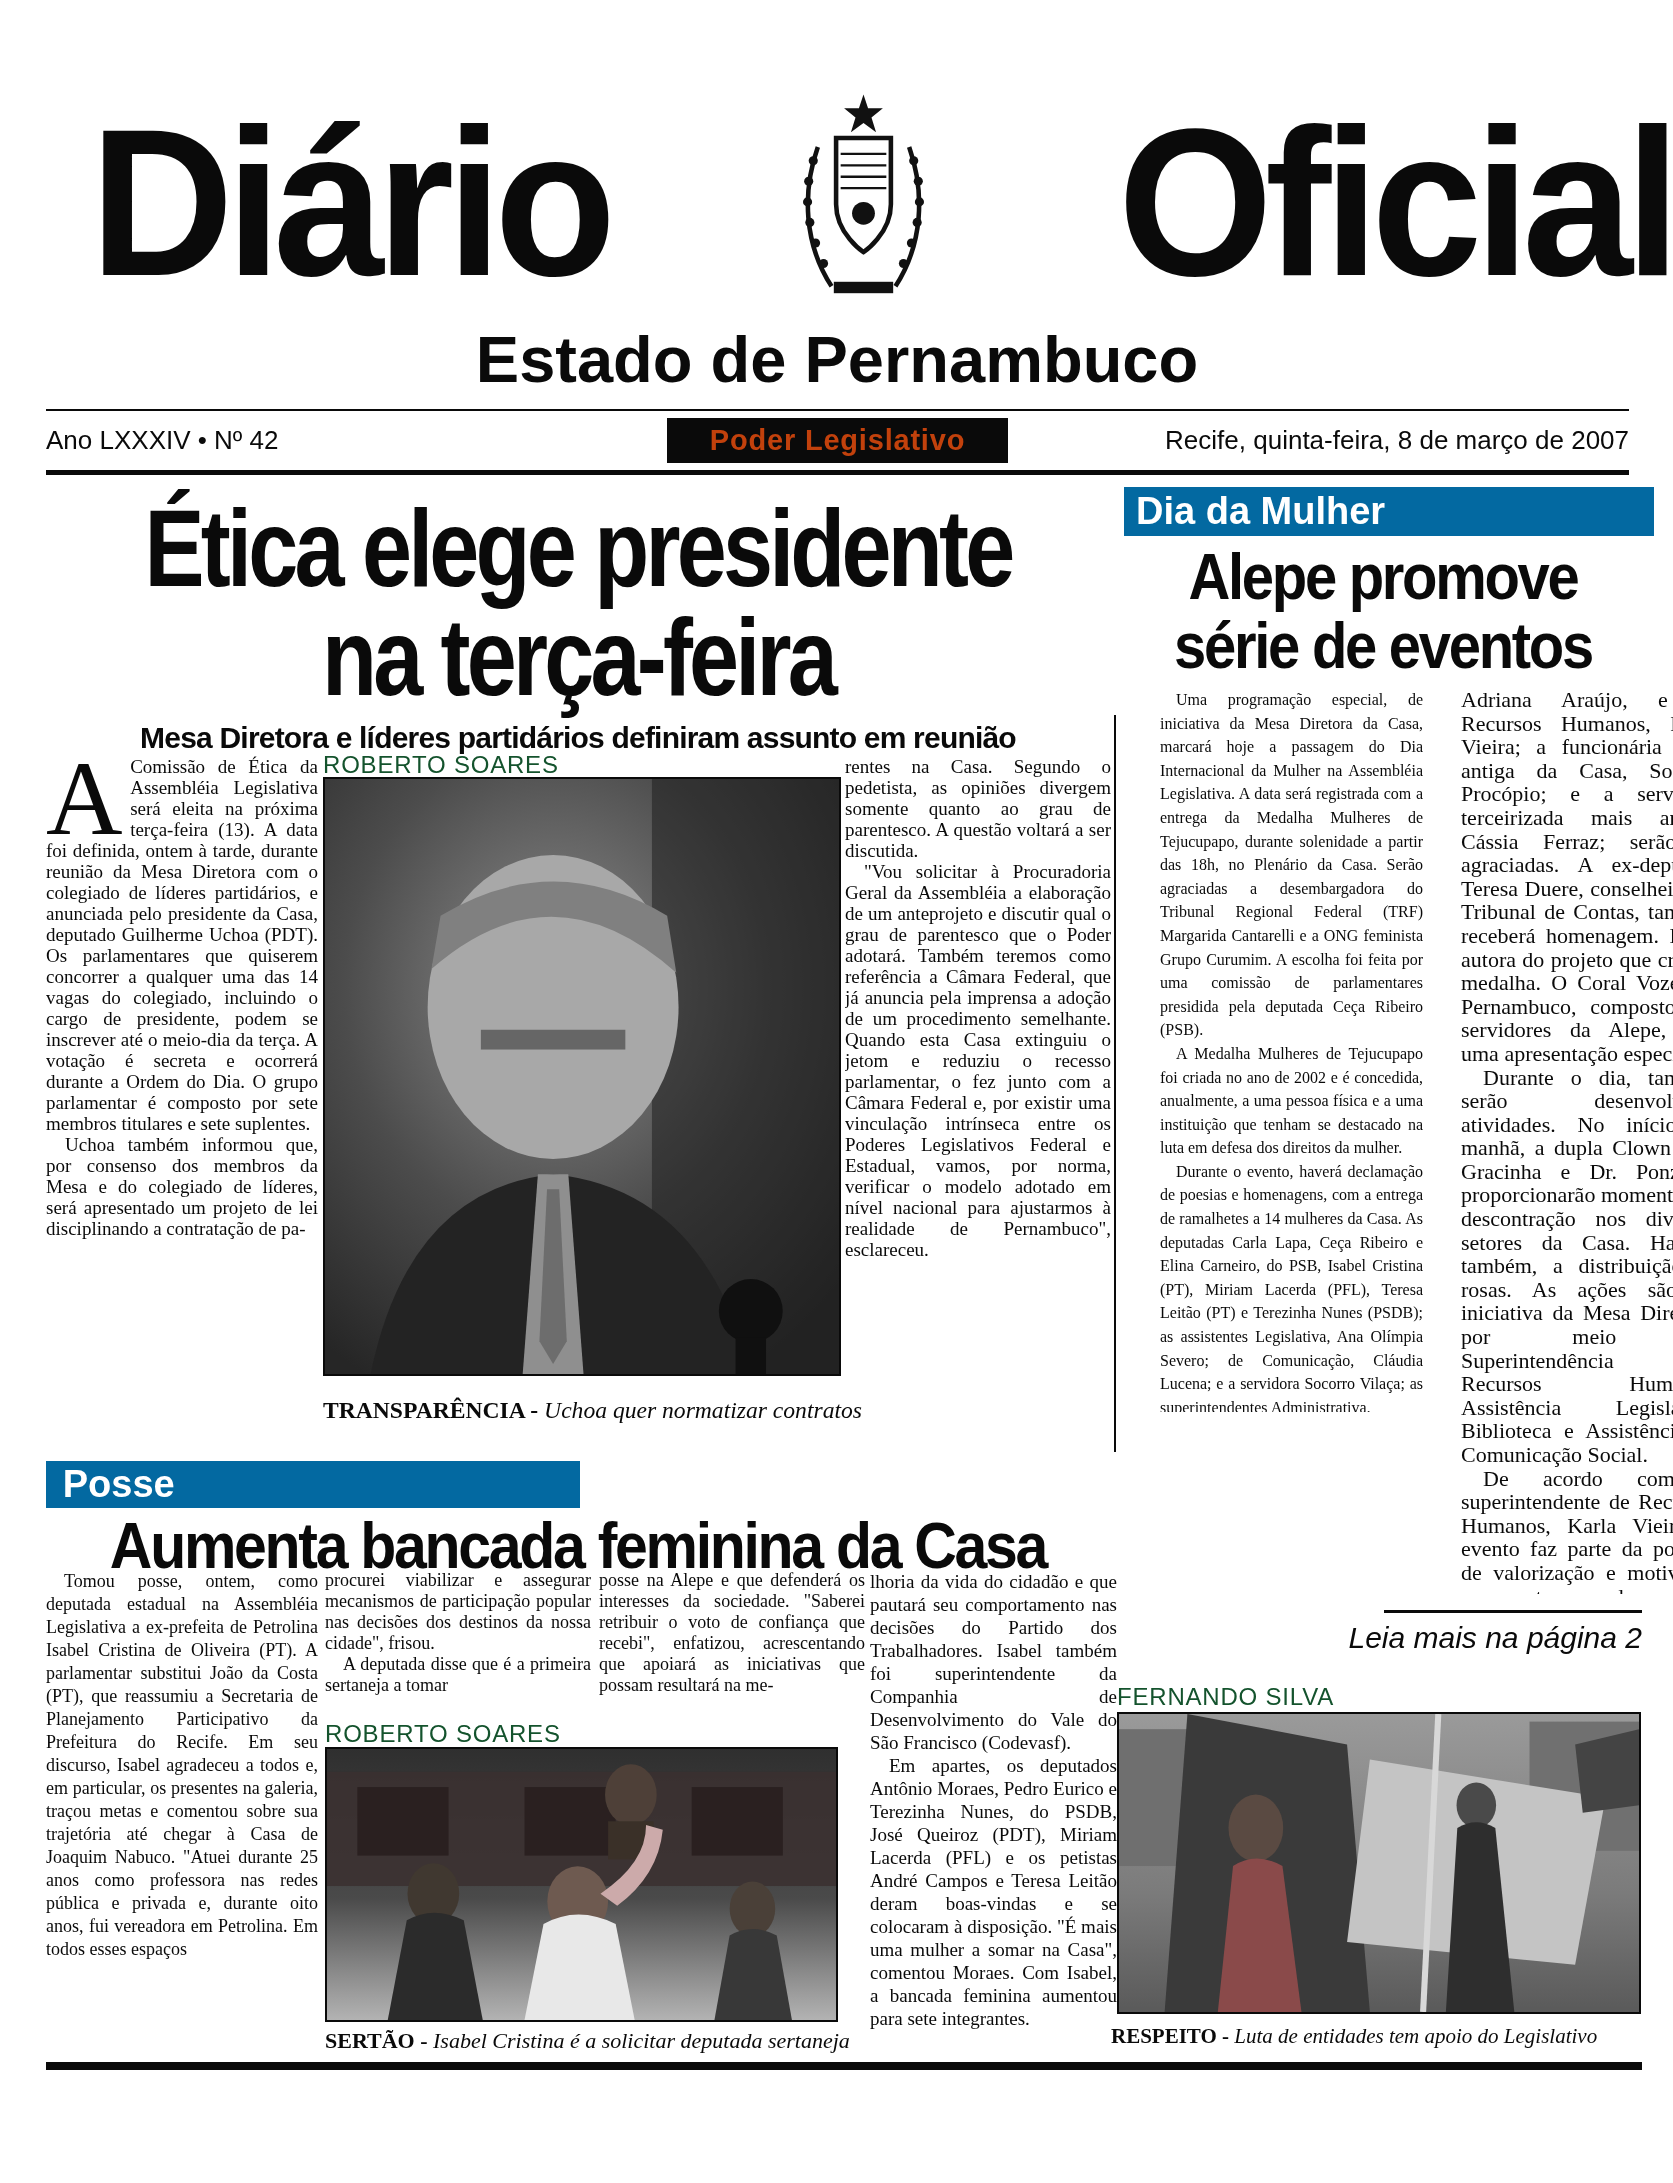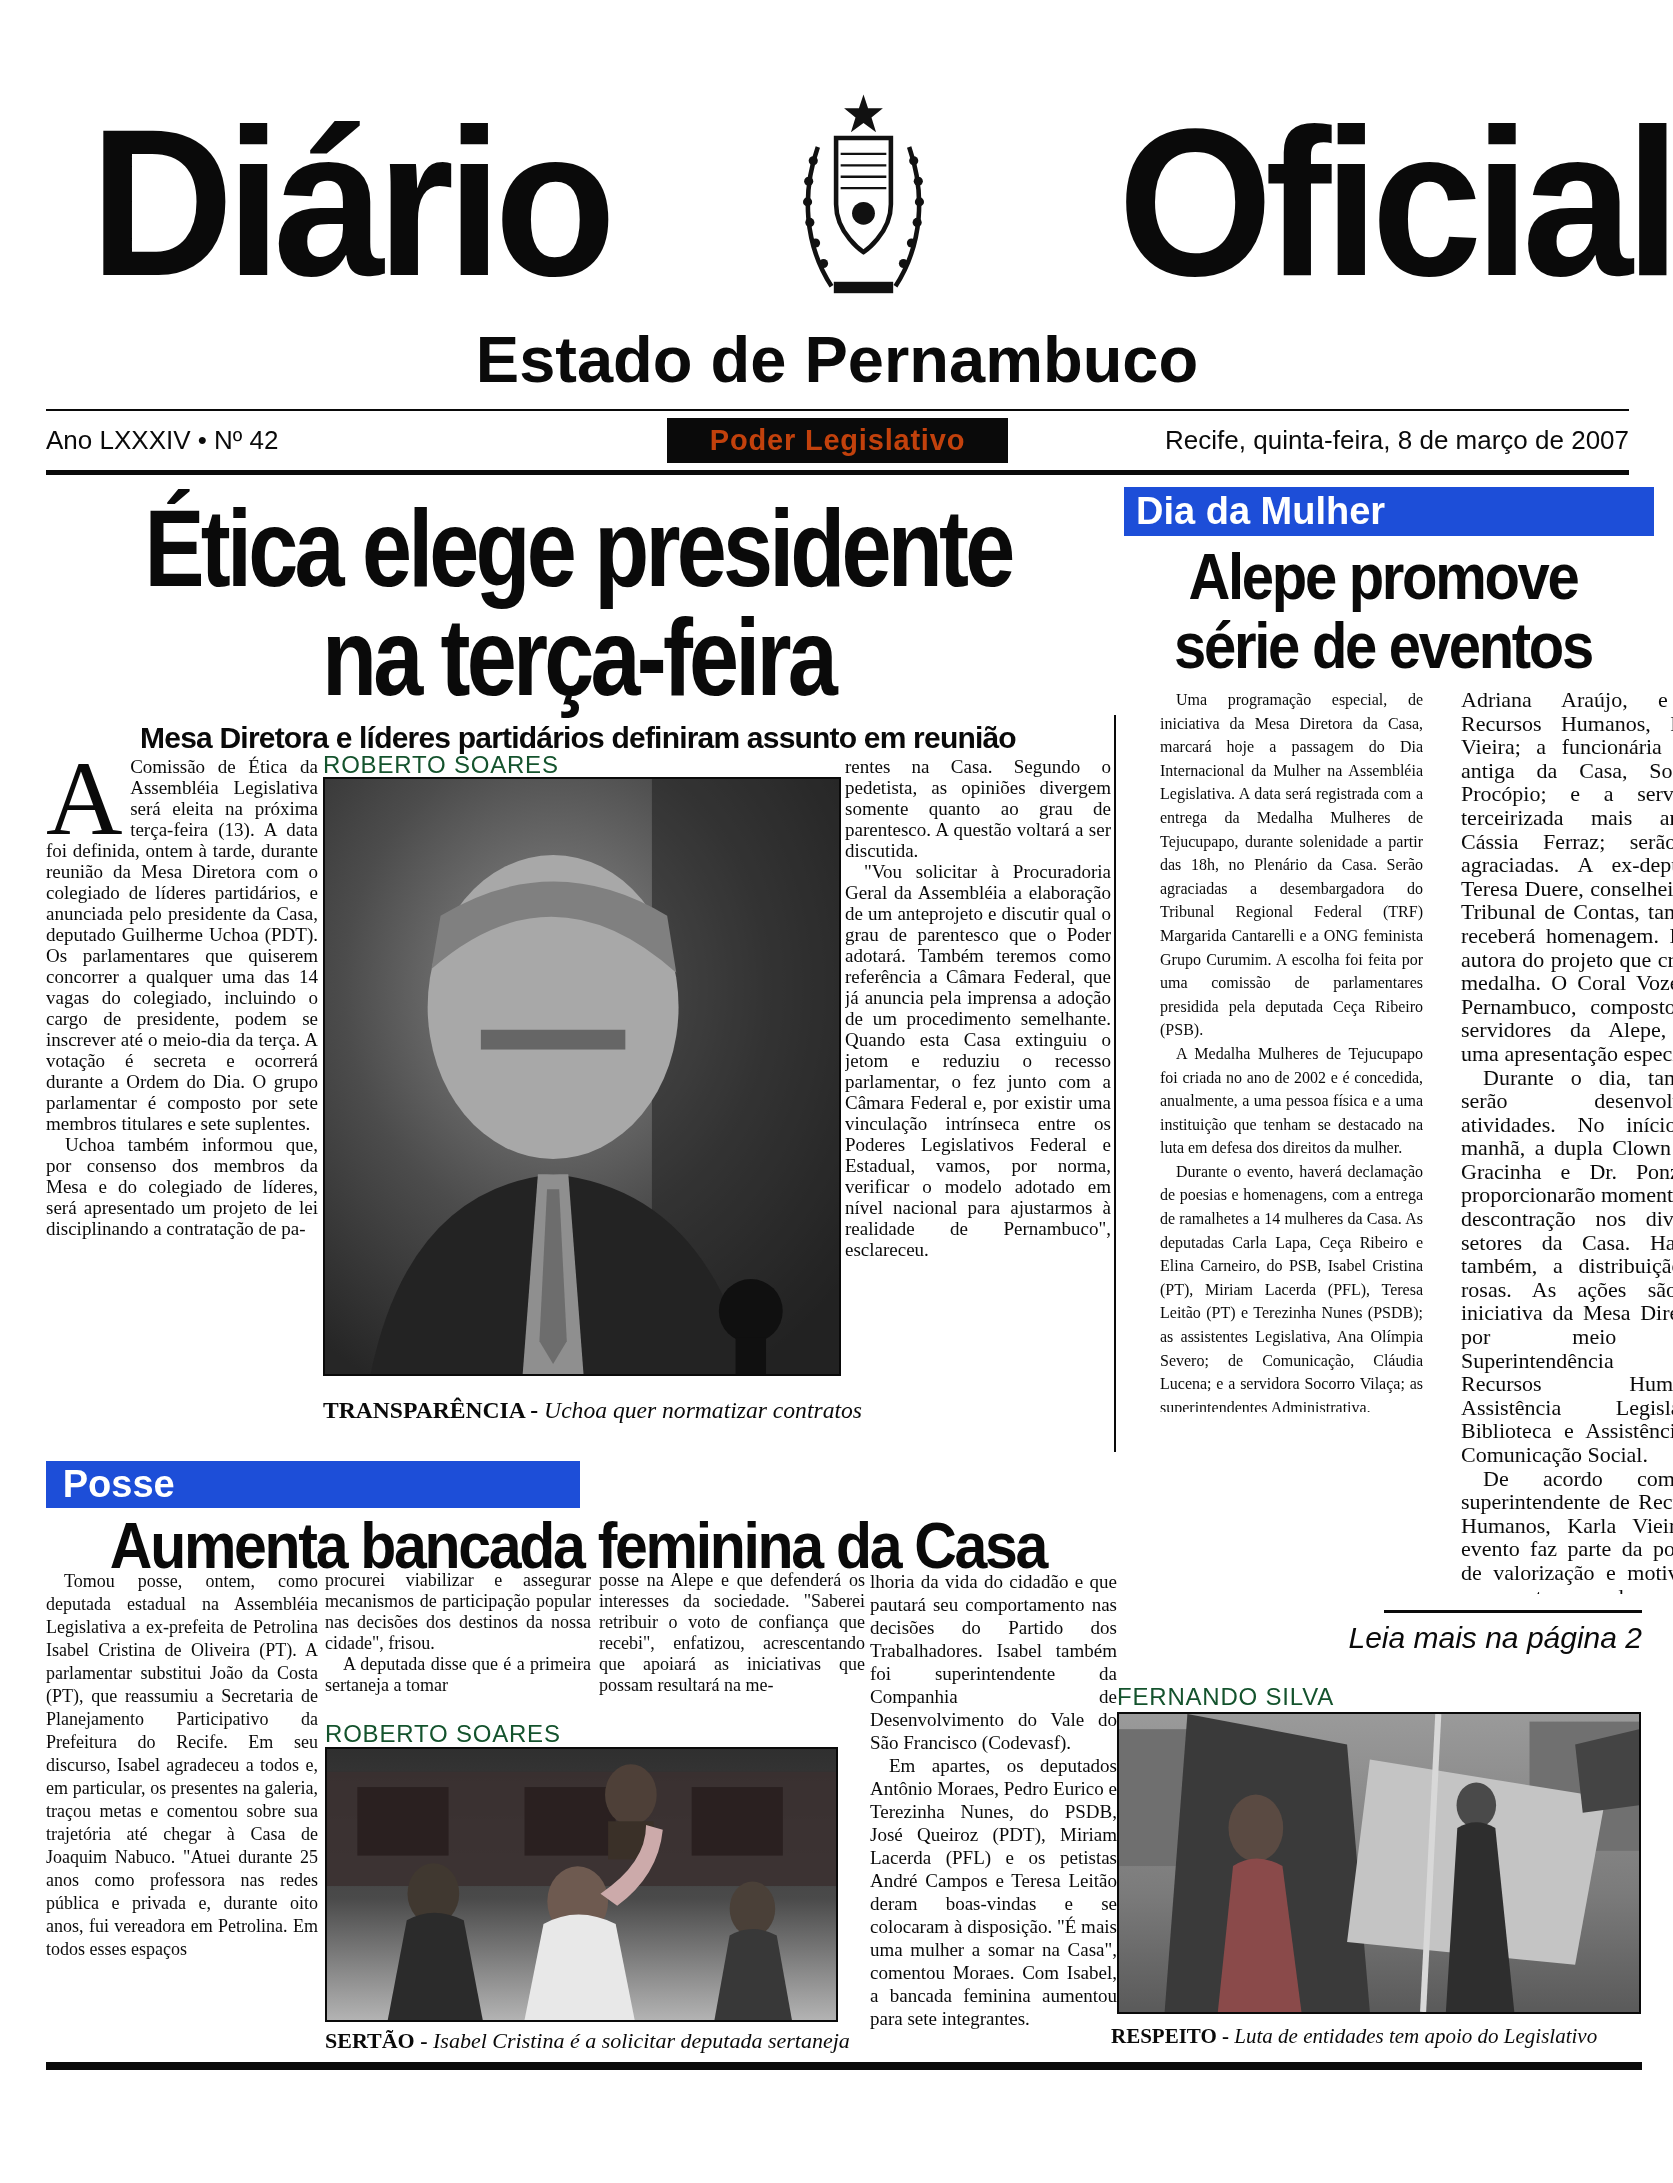--- a/index.html
+++ b/index.html
@@ -42,21 +42,21 @@
       letter-spacing:-0.8px;white-space:nowrap;}
 
   #women-h1{left:1124px;top:544px;width:518px;font-size:58px;letter-spacing:-2.3px;
             transform:scaleY(1.12);transform-origin:top center;}
   #women-h2{left:1124px;top:613px;width:518px;font-size:58px;letter-spacing:-2.3px;
             transform:scaleY(1.12);transform-origin:top center;}
   #posse-head{left:46px;top:1514px;width:1064px;font-size:59px;letter-spacing:-2.3px;
             transform:scaleY(1.1);transform-origin:top center;}
 
   
-  .kicker{background:#1d4ed8;color:#ffffff;display:flex;align-items:center;
+  .kicker{background:#0369a1;color:#ffffff;display:flex;align-items:center;
           font-family:"Liberation Sans",sans-serif;font-weight:bold;}
   #kicker-mulher{left:1124px;top:487px;width:518px;height:49px;font-size:38px;padding-left:12px;}
   #kicker-posse{left:46px;top:1461px;width:517px;height:47px;font-size:38px;padding-left:16.7px;}
 
   
   .body-col{text-align:justify;white-space:pre-line;overflow:hidden;}
   #lead-col1{left:46px;top:756px;width:272px;height:705px;font-size:19px;line-height:21px;}
   #lead-col2{left:845px;top:756px;width:266px;height:705px;font-size:19px;line-height:21px;}
   #women-col1{left:1160px;top:688px;width:263px;height:724px;font-size:16px;line-height:23.6px;}
   #women-col2{left:1461px;top:688px;width:258px;height:906px;font-size:22px;line-height:23.6px;}

